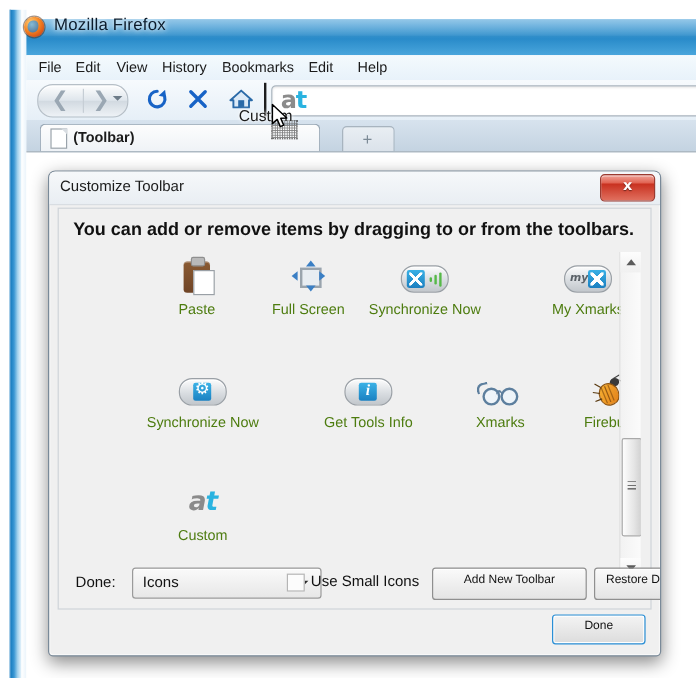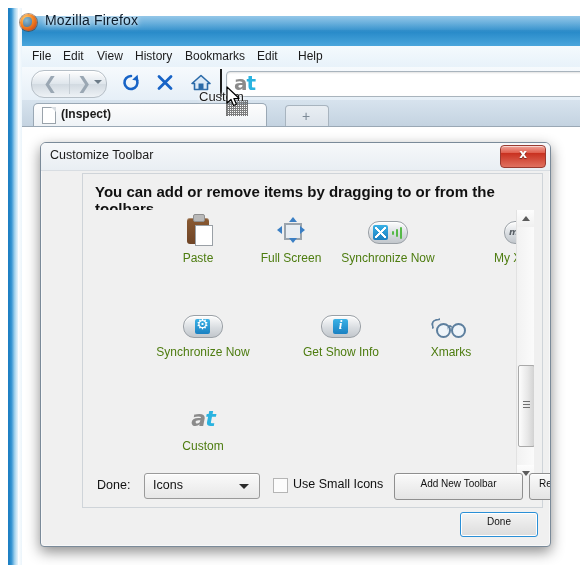--- a/index.html
+++ b/index.html
@@ -168,21 +168,21 @@
   }
   #dlg-close span{
     position:absolute;left:0;right:0;top:1px;text-align:center;
     font-size:12px;font-weight:bold;color:#fff;
     text-shadow:0 1px 1px rgba(0,0,0,.5);
     font-family:"DejaVu Sans",sans-serif;
   }
 
   #dlg-body{
     position:absolute;left:7px;top:30px;right:7px;bottom:38px;
-    background:#f0f0f0;border:1px solid #cfd4d9;margin-left:34px;
+    background:#f0f0f0;border:1px solid #cfd4d9;
   }
   #dlg-heading{
     position:absolute;left:12px;top:9px;font-size:15px;font-weight:bold;color:#111;
   }
 
   
   #palette{
     position:absolute;left:8px;top:36px;right:8px;height:272px;
     background:#f0f0f0;
     overflow:hidden;
@@ -307,21 +307,21 @@
     background:repeating-linear-gradient(to bottom,#6f6f6f 0 1px,transparent 1px 3px);
   }
 
   
   #controls{position:absolute;left:10px;right:8px;bottom:6px;height:30px;}
   #show-label{position:absolute;left:4px;top:7px;font-size:12.5px;color:#111;}
   #show-select{
     position:absolute;left:51px;top:2px;width:114px;height:24px;
     background:linear-gradient(to bottom,#fafafa,#e7e7e7);
     border:1px solid #9a9a9a;border-radius:3px;
-    box-shadow:inset 0 1px 0 #fff;cursor:pointer;
+    box-shadow:inset 0 1px 0 #fff;cursor:pointer;padding-left:42px;
   }
   #show-select-value{position:absolute;left:8px;top:4px;font-size:12.5px;color:#111;}
   #show-select-caret{position:absolute;right:10px;top:10px;width:0;height:0;border-left:5px solid transparent;border-right:5px solid transparent;border-top:5px solid #2b2b2b;}
   #small-icons-box{
     position:absolute;left:180px;top:7px;width:13px;height:13px;
     background:#fcfcfc;border:1px solid #b5b5b5;cursor:pointer;
   }
   #small-icons-label{position:absolute;left:200px;top:6px;font-size:12.5px;color:#111;cursor:pointer;}
   #btn-addtoolbar{
     position:absolute;left:301px;top:2px;width:127px;height:25px;
@@ -397,21 +397,21 @@
     <div id="toolbar-divider"></div>
 
     <div id="urlbar">
       <div id="urlbar-at"><span class="at-a">a</span><span class="at-t">t</span></div>
     </div>
   </div>
 
   <div id="tabstrip">
     <div id="tab1">
       <div id="tab1-favicon"></div>
-      <div id="tab1-label">(Inspect)</div>
+      <div id="tab1-label">(Toolbar)</div>
     </div>
     <div id="tab-new">
       <div id="tab-new-plus">+</div>
     </div>
   </div>
 
   <div id="content"></div>
 </div>
 
 <div id="drag-label">Custom</div>
@@ -486,21 +486,21 @@
         </span>
         <span class="pal-label">Synchronize Now</span>
       </div>
 
       <div class="pal-item" style="left:180px;top:98px;width:140px">
         <span class="pal-icon">
           <i class="ic pill">
               <i class="infobox"></i>
             </i>
         </span>
-        <span class="pal-label">Get Show Info</span>
+        <span class="pal-label">Get Tools Info</span>
       </div>
 
       <div class="pal-item" style="left:300px;top:98px;width:120px">
         <span class="pal-icon">
           <i class="ic ic-inspect">
             <b class="lens l"></b>
               <b class="bridge"></b>
               <b class="lens r"></b>
               <b class="arm"></b>
           </i>

